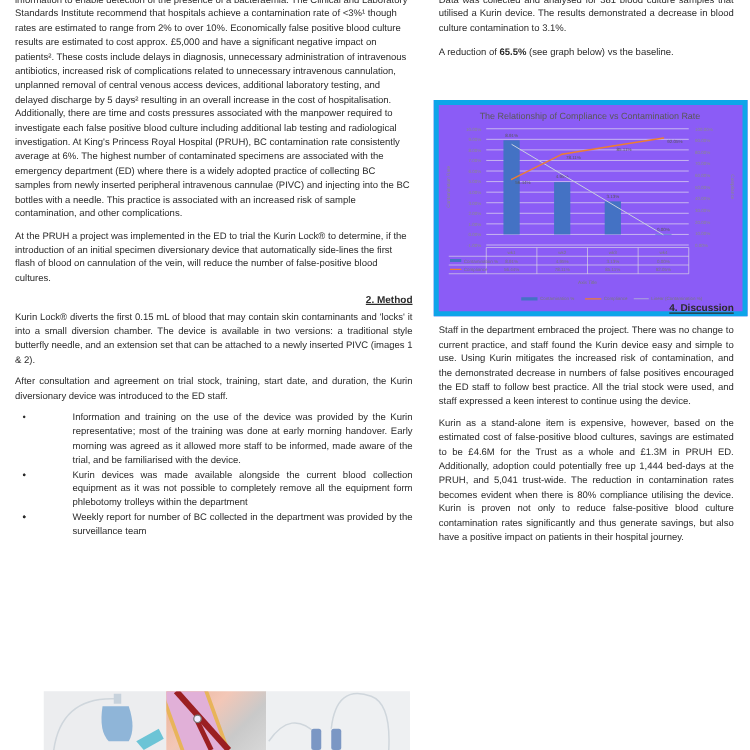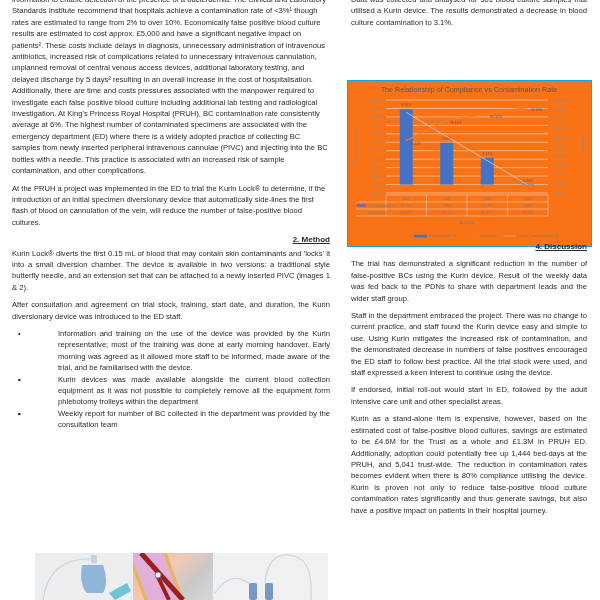--- a/index.html
+++ b/index.html
@@ -11,40 +11,40 @@
   .justify { text-align: justify; }
   .heading { text-align: right; font-weight: bold; text-decoration: underline; margin: 4px 0 2px 0; font-size: 8px; }
   .bullets { list-style: none; margin: 6px 0 0 0; padding: 0; }
   .bullets li { position: relative; padding-left: 46px; text-align: justify; }
   .bullets li .dot { position: absolute; left: 6px; top: 0; }
   .images { position: absolute; left: 35px; top: 553px; width: 295px; height: 47px; display: flex; }
   .img { height: 100%; position: relative; overflow: hidden; }
   .img1 { width: 98px; background: #ecedef; }
   .img2 { width: 80px; background: linear-gradient(135deg,#e9b39a 0%,#f3c7b7 40%,#c9c9c9 70%,#d8d8d8 100%); }
   .img3 { width: 115px; background: #eef0f2; }
-  .chart-box { position: absolute; left: 347px; top: 80px; width: 243px; height: 165px; background: #f97316; border: 1px solid #0ea5e9; }
+  .chart-box { position: absolute; left: 347px; top: 80px; width: 243px; height: 165px; background: #8b5cf6; border: 4px solid #0ea5e9; }
   .chart-box svg { position: absolute; left: 0; top: 0; }
   .bold { font-weight: bold; }
 </style>
 </head>
 <body>
 
 <div class="col-left">
   <p class="justify" style="text-align:left;">information to enable detection of the presence of a bacteraemia. The Clinical and Laboratory Standards Institute recommend that hospitals achieve a contamination rate of &lt;3%¹ though rates are estimated to range from 2% to over 10%. Economically false positive blood culture results are estimated to cost approx. £5,000 and have a significant negative impact on patients². These costs include delays in diagnosis, unnecessary administration of intravenous antibiotics, increased risk of complications related to unnecessary intravenous cannulation, unplanned removal of central venous access devices, additional laboratory testing, and delayed discharge by 5 days² resulting in an overall increase in the cost of hospitalisation. Additionally, there are time and costs pressures associated with the manpower required to investigate each false positive blood culture including additional lab testing and radiological investigation. At King's Princess Royal Hospital (PRUH), BC contamination rate consistently average at 6%. The highest number of contaminated specimens are associated with the emergency department (ED) where there is a widely adopted practice of collecting BC samples from newly inserted peripheral intravenous cannulae (PIVC) and injecting into the BC bottles with a needle. This practice is associated with an increased risk of sample contamination, and other complications.</p>
   <p>At the PRUH a project was implemented in the ED to trial the Kurin Lock® to determine, if the introduction of an initial specimen diversionary device that automatically side-lines the first flash of blood on cannulation of the vein, will reduce the number of false-positive blood cultures.</p>
   <div class="heading">2. Method</div>
   <p class="justify">Kurin Lock® diverts the first 0.15 mL of blood that may contain skin contaminants and 'locks' it into a small diversion chamber. The device is available in two versions: a traditional style butterfly needle, and an extension set that can be attached to a newly inserted PIVC (images 1 &amp; 2).</p>
   <p class="justify" style="margin-top:1px;">After consultation and agreement on trial stock, training, start date, and duration, the Kurin diversionary device was introduced to the ED staff.</p>
   <ul class="bullets" id="bullet-list">
       <li><span class="dot">•</span><span>Information and training on the use of the device was provided by the Kurin representative; most of the training was done at early morning handover. Early morning was agreed as it allowed more staff to be informed, made aware of the trial, and be familiarised with the device.</span></li>
       <li><span class="dot">•</span></li>
       <li><span class="dot">•</span><span>Kurin devices was made available alongside the current blood collection equipment as it was not possible to completely remove all the equipment form phlebotomy trolleys within the department</span></li>
       <li><span class="dot">•</span></li>
       <li><span class="dot">•</span></li>
-      <li><span class="dot">•</span><span>Weekly report for number of BC collected in the department was provided by the consultation team</span></li>
+      <li><span class="dot">•</span><span>Weekly report for number of BC collected in the department was provided by the surveillance team</span></li>
     </ul>
 </div>
 
 <div class="images">
   <div class="img img1">
     <svg width="98" height="47">
       <path d="M8 47 Q14 4 58 6" stroke="#cfd6dc" stroke-width="1.2" fill="none"></path>
       <rect x="56" y="2" width="6" height="8" fill="#c7d2dc"></rect>
       <path d="M47 12 Q44 32 52 40 L68 40 Q74 30 68 12 Z" fill="#8fb5d8"></path>
       <path d="M74 40 L92 30 L96 38 L80 47 Z" fill="#6cc4d6"></path>
@@ -63,20 +63,23 @@
       <path d="M2 40 Q20 14 40 34" stroke="#cfd6dc" stroke-width="1.2" fill="none"></path>
       <path d="M52 30 Q56 -6 84 4 Q100 10 98 47" stroke="#cfd6dc" stroke-width="1.2" fill="none"></path>
       <rect x="36" y="30" width="8" height="17" rx="2" fill="#7b97c4"></rect>
       <rect x="52" y="30" width="8" height="17" rx="2" fill="#7b97c4"></rect>
     </svg>
   </div>
 </div>
 
 <div class="col-right">
   <p class="justify">Data was collected and analysed for 381 blood culture samples that utilised a Kurin device. The results demonstrated a decrease in blood culture contamination to 3.1%.</p>
+  <p style="margin-top:8px;">
+    <span>A reduction of </span><span class="bold">65.5%</span><span> (see graph below) vs the baseline.</span>
+  </p>
 </div>
 
 <div class="chart-box">
   <svg id="chart-svg" width="243" height="165">
       <text x="121" y="11" text-anchor="middle" font-size="7.2" fill="#595959" font-family="Liberation Sans, sans-serif">The Relationship of Compliance vs Contamination Rate</text>
       <line x1="38" x2="200" y1="112" y2="112" stroke="#ececec" stroke-width="0.5"></line>
       <text x="34" y="113.5" text-anchor="end" font-size="3.6" fill="#8a8a8a" font-family="Liberation Sans, sans-serif">-1.00%</text>
       <line x1="38" x2="200" y1="103.54545454545455" y2="103.54545454545455" stroke="#ececec" stroke-width="0.5"></line>
       <text x="34" y="105.04545454545455" text-anchor="end" font-size="3.6" fill="#8a8a8a" font-family="Liberation Sans, sans-serif">0.00%</text>
       <line x1="38" x2="200" y1="95.0909090909091" y2="95.0909090909091" stroke="#ececec" stroke-width="0.5"></line>
@@ -161,18 +164,16 @@
       <line x1="117" x2="130" y1="155" y2="155" stroke="#ed7d31" stroke-width="1"></line>
       <text x="132" y="156" font-size="3.6" fill="#7a7a7a" font-family="Liberation Sans, sans-serif">Compliance</text>
       <line x1="156" x2="168" y1="155" y2="155" stroke="#b8bfcf" stroke-width="0.6"></line>
       <text x="170" y="156" font-size="3.6" fill="#7a7a7a" font-family="Liberation Sans, sans-serif">Linear (Contamination %)</text>
     </svg>
 </div>
 
 <div class="col-right" style="top:237px;">
   <div class="heading">4. Discussion</div>
   <div id="discussion-paras" style="margin-top:6px;">
-      <p class="justify">The trial has demonstrated a significant reduction in the number of false-positive BCs using the Kurin device. Result of the weekly data was fed back to the PDNs to share with department leads and the wider staff group.</p>
       <p class="justify">Staff in the department embraced the project. There was no change to current practice, and staff found the Kurin device easy and simple to use. Using Kurin mitigates the increased risk of contamination, and the demonstrated decrease in numbers of false positives encouraged the ED staff to follow best practice. All the trial stock were used, and staff expressed a keen interest to continue using the device.</p>
-      <p class="justify">If endorsed, initial roll-out would start in ED, followed by the adult intensive care unit and other specialist areas.</p>
       <p class="justify">Kurin as a stand-alone item is expensive, however, based on the estimated cost of false-positive blood cultures, savings are estimated to be £4.6M for the Trust as a whole and £1.3M in PRUH ED. Additionally, adoption could potentially free up 1,444 bed-days at the PRUH, and 5,041 trust-wide. The reduction in contamination rates becomes evident when there is 80% compliance utilising the device. Kurin is proven not only to reduce false-positive blood culture contamination rates significantly and thus generate savings, but also have a positive impact on patients in their hospital journey.</p>
     </div>
 </div>
 
 </body></html>

